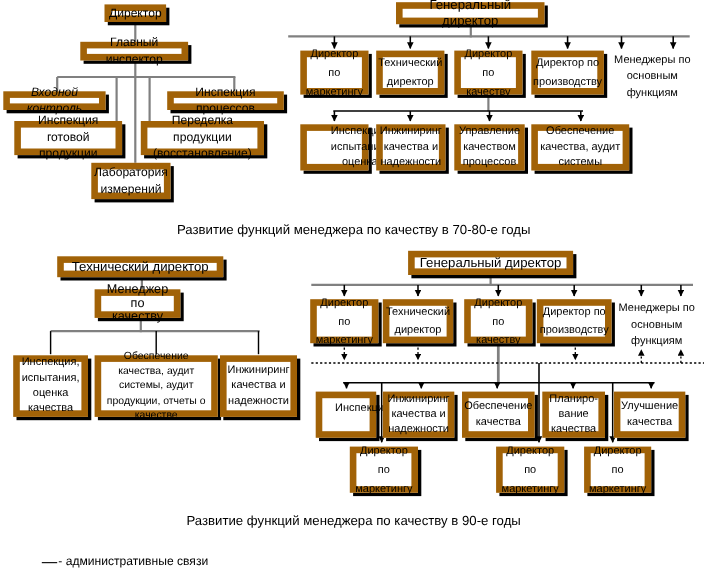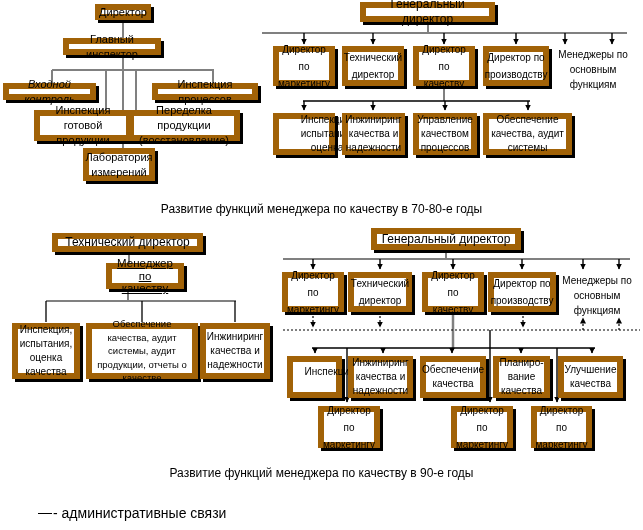--- a/index.html
+++ b/index.html
@@ -15,21 +15,21 @@
     text-align:center;font-size:10px;line-height:14px;padding:0 2px;
   }
   .md{font-size:11px;line-height:15px;}
   .lg{font-size:12px;line-height:15px;}
   .mgr{font-size:11.5px;line-height:12.5px;}
   .sp{line-height:17px;}
   .xs{font-size:9.5px;line-height:13.5px;}
   .topalign{align-items:flex-start;padding-top:3px;padding-left:32px;}
   .note{position:absolute;text-align:center;font-size:10px;line-height:15px;}
   .caption{position:absolute;left:0;width:643px;text-align:center;font-size:12px;}
-  .legend{position:absolute;left:38px;top:505px;font-size:14px;display:flex;align-items:center;}
+  .legend{position:absolute;left:38px;top:505px;font-size:11px;display:flex;align-items:center;}
   .legend-line{display:inline-block;width:14px;height:1px;background:#000;margin-right:1px;}
 </style>
 </head>
 <body>
 
 <div id="canvas">
 
   <svg class="wires" width="643" height="530" xmlns="http://www.w3.org/2000/svg">
     <defs>
       <marker id="ah" markerWidth="7" markerHeight="7" refX="5.5" refY="3" orient="auto" markerUnits="userSpaceOnUse">
@@ -104,24 +104,24 @@
       <line x1="313" y1="312" x2="313" y2="327" marker-end="url(#ah)"></line>
       <line x1="380" y1="312" x2="380" y2="327" marker-end="url(#ah)"></line>
       <line x1="523" y1="312" x2="523" y2="327" marker-end="url(#ah)"></line>
       <line x1="583" y1="330" x2="583" y2="318" marker-end="url(#ah)"></line>
       <line x1="619" y1="330" x2="619" y2="318" marker-end="url(#ah)"></line>
     </g>
   </svg>
 
   <div>
     <div class="bx md" style="left:95px;top:4px;width:56px;height:16px;">Директор</div>
-    <div class="bx md" style="left:63px;top:38px;width:98px;height:17px;">Главный инспектор</div>
+    <div class="bx md" style="left:73px;top:38px;width:98px;height:17px;">Главный инспектор</div>
     <div class="bx md" style="left:3px;top:83px;width:93px;height:17px;font-style:italic;">Входной контроль</div>
     <div class="bx md" style="left:152px;top:83px;width:106px;height:17px;">Инспекция процессов</div>
-    <div class="bx md" style="left:34px;top:110px;width:98px;height:31px;">Инспекция готовой продукции</div>
+    <div class="bx md" style="left:13px;top:110px;width:98px;height:31px;">Инспекция готовой продукции</div>
     <div class="bx md" style="left:128px;top:110px;width:112px;height:31px;">Переделка продукции (восстановление)</div>
     <div class="bx md" style="left:83px;top:148px;width:72px;height:33px;">Лаборатория измерений</div>
   </div>
 
   <div>
     <div class="bx lg" style="left:360px;top:2px;width:135px;height:20px;">Генеральный директор</div>
     <div class="bx sp" style="left:273px;top:46px;width:62px;height:40px;">Директор по маркетингу</div>
     <div class="bx sp" style="left:342px;top:46px;width:62px;height:40px;">Технический директор</div>
     <div class="bx sp" style="left:413px;top:46px;width:62px;height:40px;">Директор по качеству</div>
     <div class="bx sp" style="left:483px;top:46px;width:66px;height:40px;">Директор по производству</div>
@@ -129,21 +129,21 @@
     <div class="bx" style="left:273px;top:113px;width:62px;height:42px;padding-left:48px;">Инспекция, испытания, оценка</div>
     <div class="bx" style="left:342px;top:113px;width:63px;height:42px;">Инжиниринг качества и надежности</div>
     <div class="bx" style="left:413px;top:113px;width:64px;height:42px;">Управление качеством процессов</div>
     <div class="bx" style="left:483px;top:113px;width:89px;height:42px;">Обеспечение качества, аудит системы</div>
   </div>
 
   <div class="caption" style="top:202px;">Развитие функций менеджера по качеству в 70-80-е годы</div>
 
   <div>
     <div class="bx lg" style="left:52px;top:233px;width:151px;height:19px;">Технический директор</div>
-    <div class="bx mgr" style="left:106px;top:263px;width:78px;height:26px;text-decoration:underline;">Менеджер по качеству</div>
+    <div class="bx mgr" style="left:86px;top:263px;width:78px;height:26px;">Менеджер по качеству</div>
     <div class="bx" style="left:12px;top:323px;width:68px;height:56px;">Инспекция, испытания, оценка качества</div>
     <div class="bx xs" style="left:86px;top:323px;width:112px;height:56px;">Обеспечение качества, аудит системы, аудит продукции, отчеты о качестве</div>
     <div class="bx" style="left:200px;top:323px;width:70px;height:56px;">Инжиниринг качества и надежности</div>
   </div>
 
   <div>
     <div class="bx lg" style="left:371px;top:228px;width:150px;height:22px;">Генеральный директор</div>
     <div class="bx sp" style="left:282px;top:272px;width:62px;height:40px;">Директор по маркетингу</div>
     <div class="bx sp" style="left:348px;top:272px;width:64px;height:40px;">Технический директор</div>
     <div class="bx sp" style="left:422px;top:272px;width:62px;height:40px;">Директор по качеству</div>

